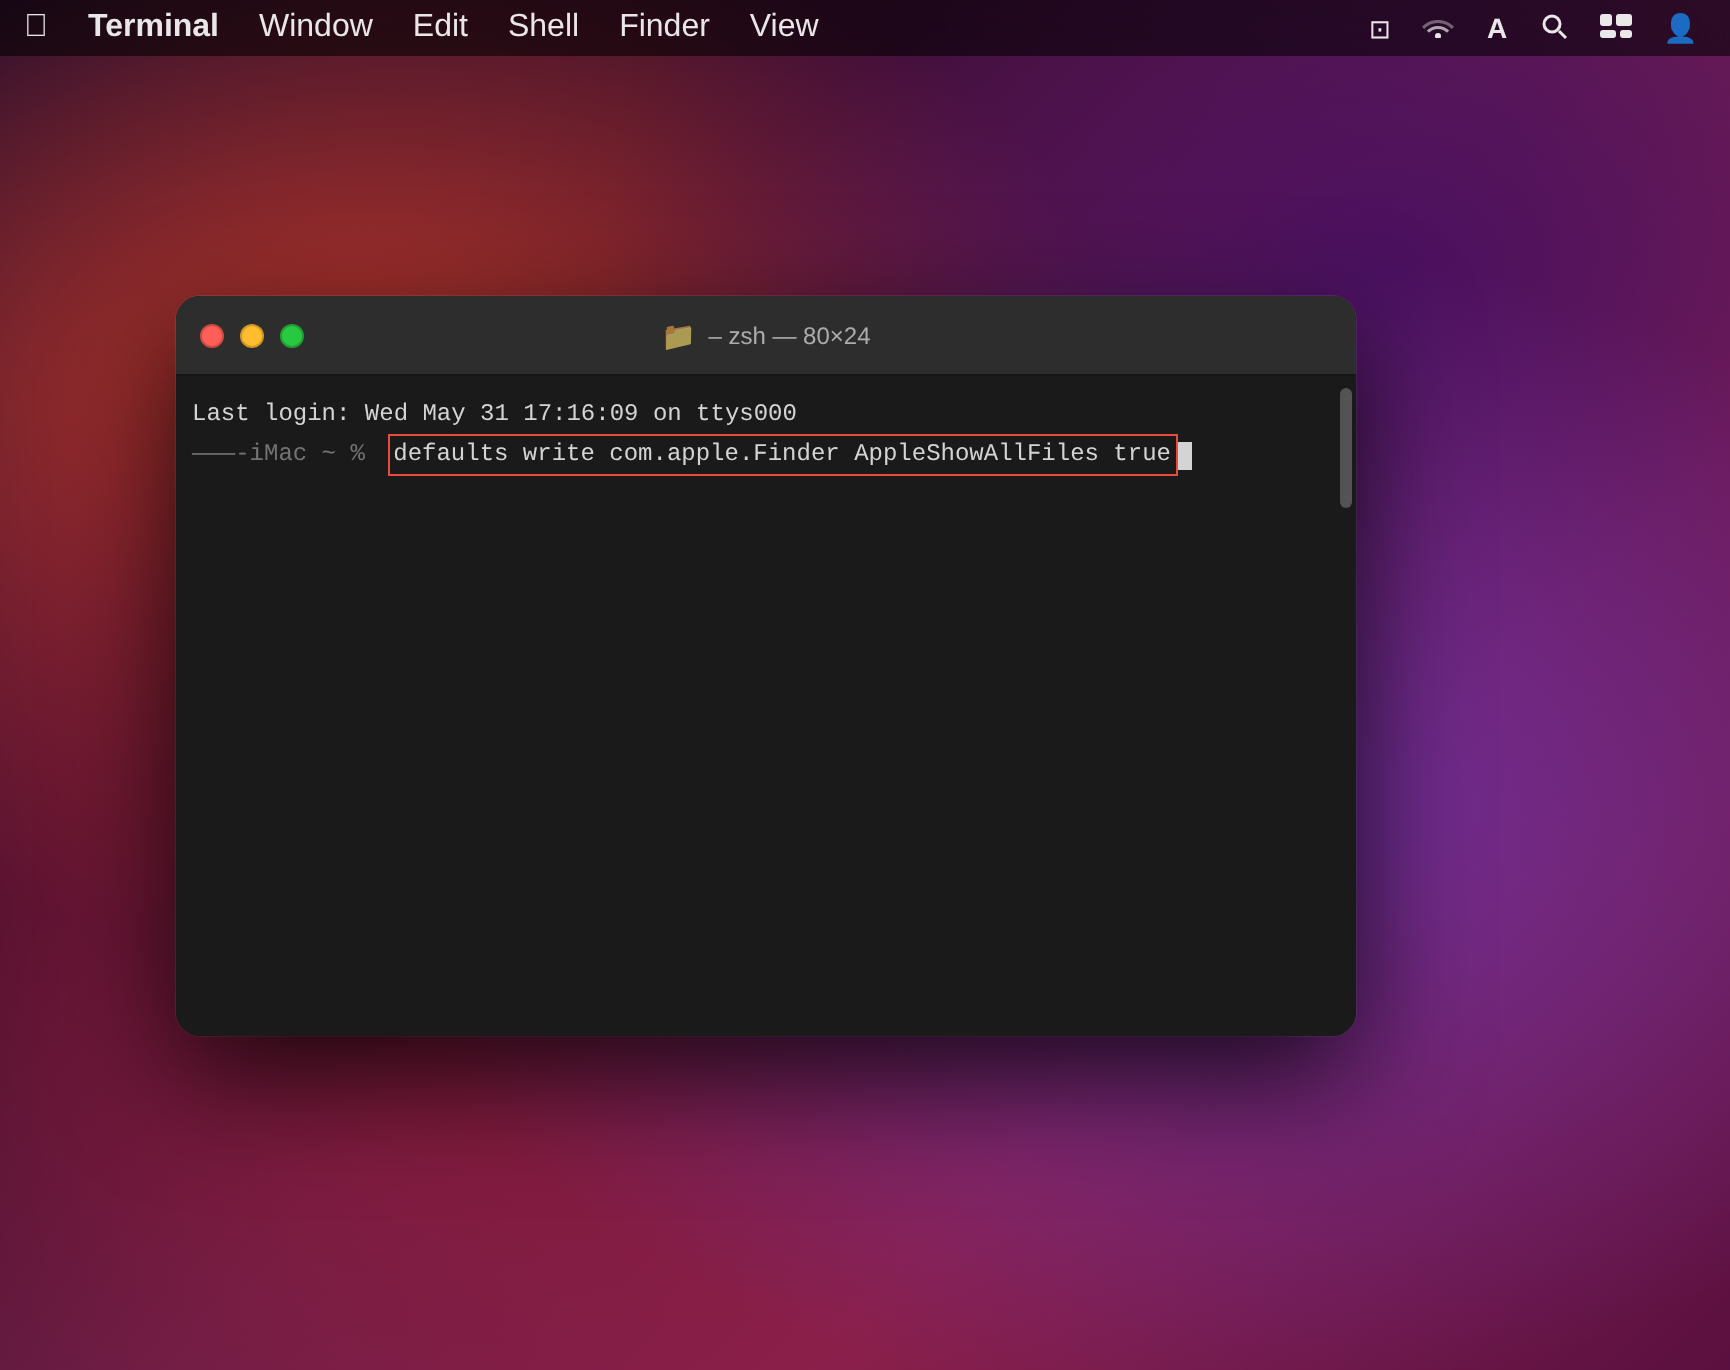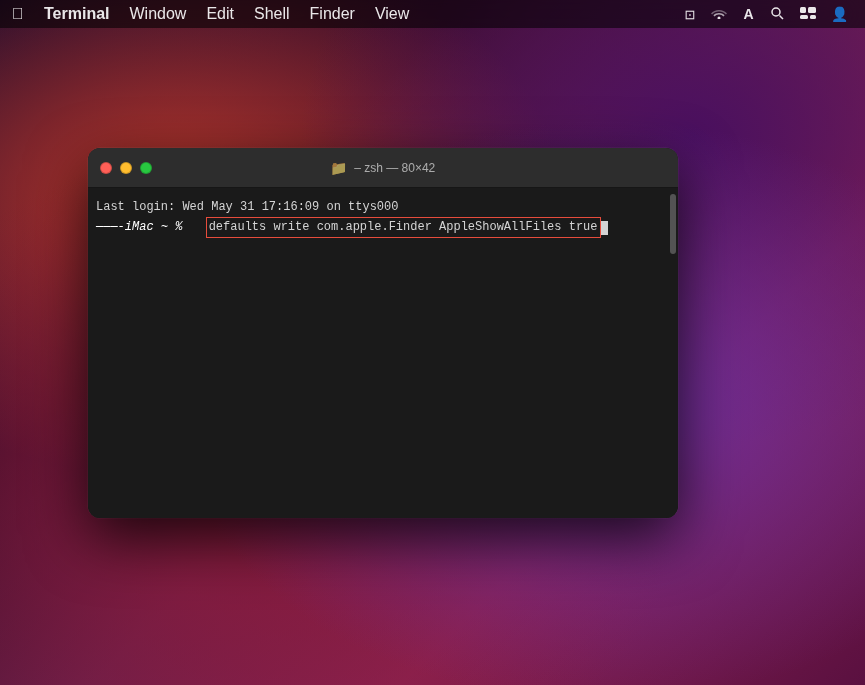--- a/index.html
+++ b/index.html
@@ -154,37 +154,35 @@
     .terminal-line {
       white-space: pre;
     }
 
     .terminal-prompt {
       display: flex;
       align-items: center;
     }
 
     .prompt-host {
-      color: #ffffff;
-      font-style: italic;
+      color: #737373;
     }
 
     .prompt-symbol {
       color: #d4d4d4;
       margin-right: 4px;
     }
 
     
     .command-highlight {
       display: inline;
       background: transparent;
       border: 1.5px solid #e74c3c;
       padding: 0 2px;
       color: #d4d4d4;
-      margin-left: 12px;
     }
 
     .cursor-block {
       display: inline-block;
       width: 7px;
       height: 14px;
       background: #d4d4d4;
       vertical-align: middle;
       margin-left: 0px;
     }
@@ -252,21 +250,21 @@
 <div class="terminal-window">
 
   <div class="terminal-titlebar">
     <div class="traffic-lights">
       <div class="traffic-light close"></div>
       <div class="traffic-light minimize"></div>
       <div class="traffic-light maximize"></div>
     </div>
     <div class="terminal-title">
       <span class="folder-icon">📁</span>
-      <span>– zsh — 80×42</span>
+      <span>– zsh — 80×24</span>
     </div>
   </div>
 
   <div class="terminal-content">
     <div class="terminal-line">Last login: Wed May 31 17:16:09 on ttys000</div>
     <div class="terminal-prompt">
       <span class="prompt-host">———-iMac ~ %</span>
       <span class="prompt-symbol">&nbsp;</span>
       <span class="command-highlight">defaults write com.apple.Finder AppleShowAllFiles true</span>
         <span class="cursor-block"></span>

